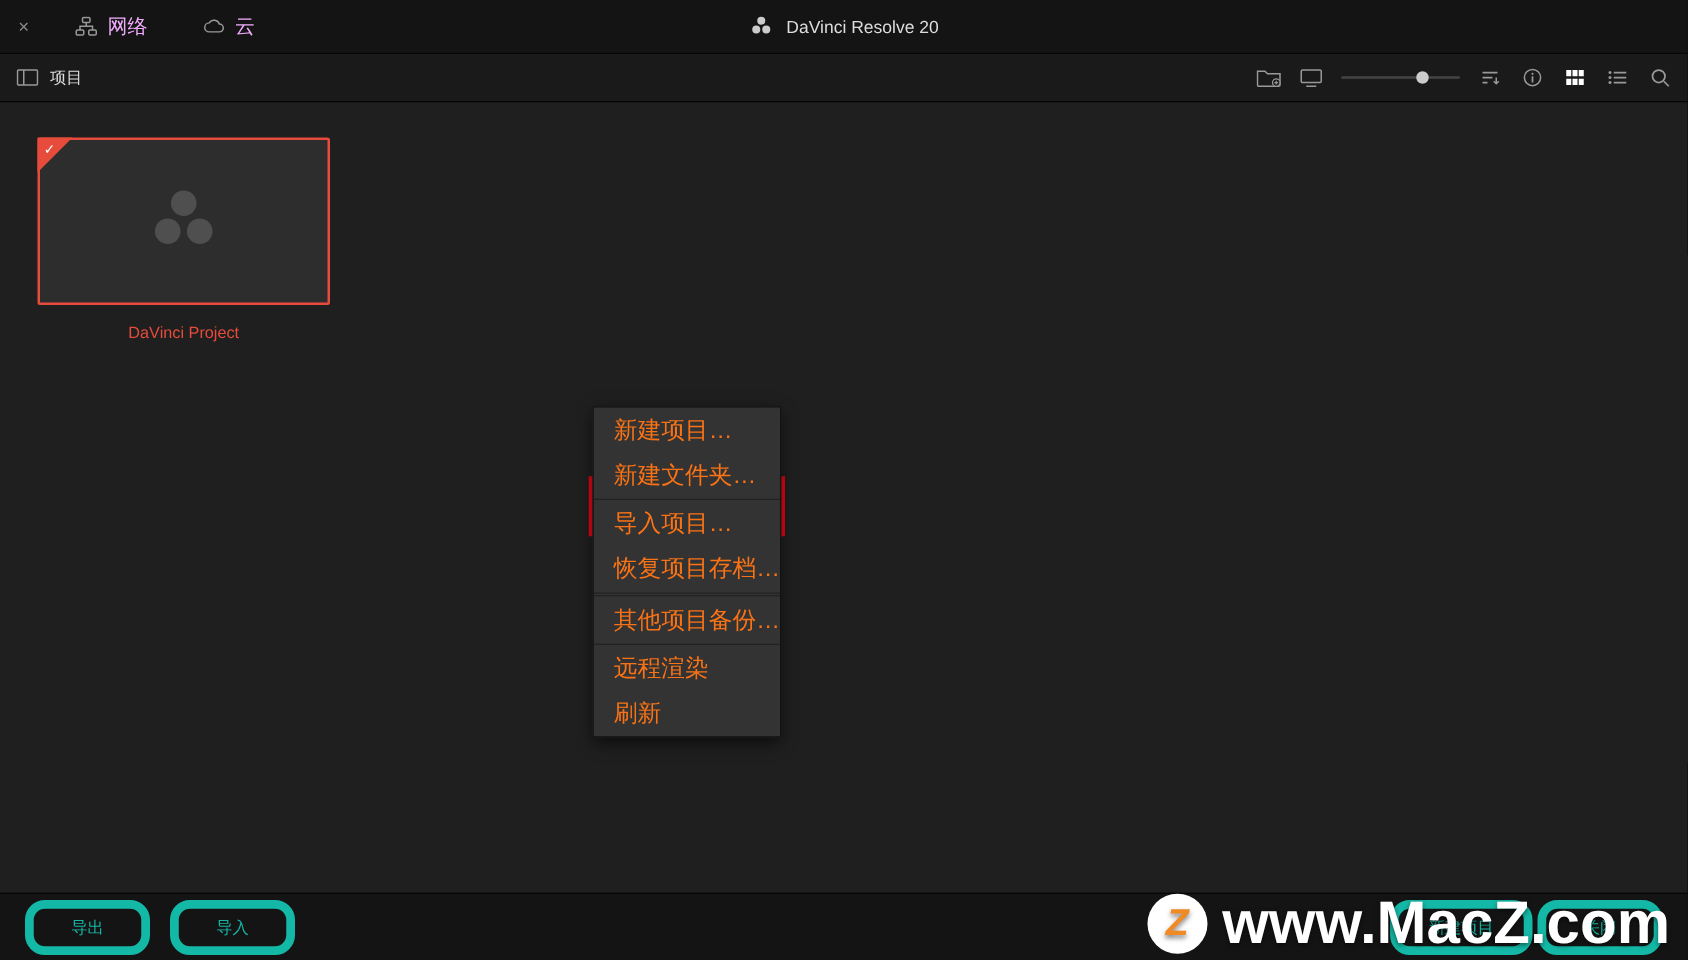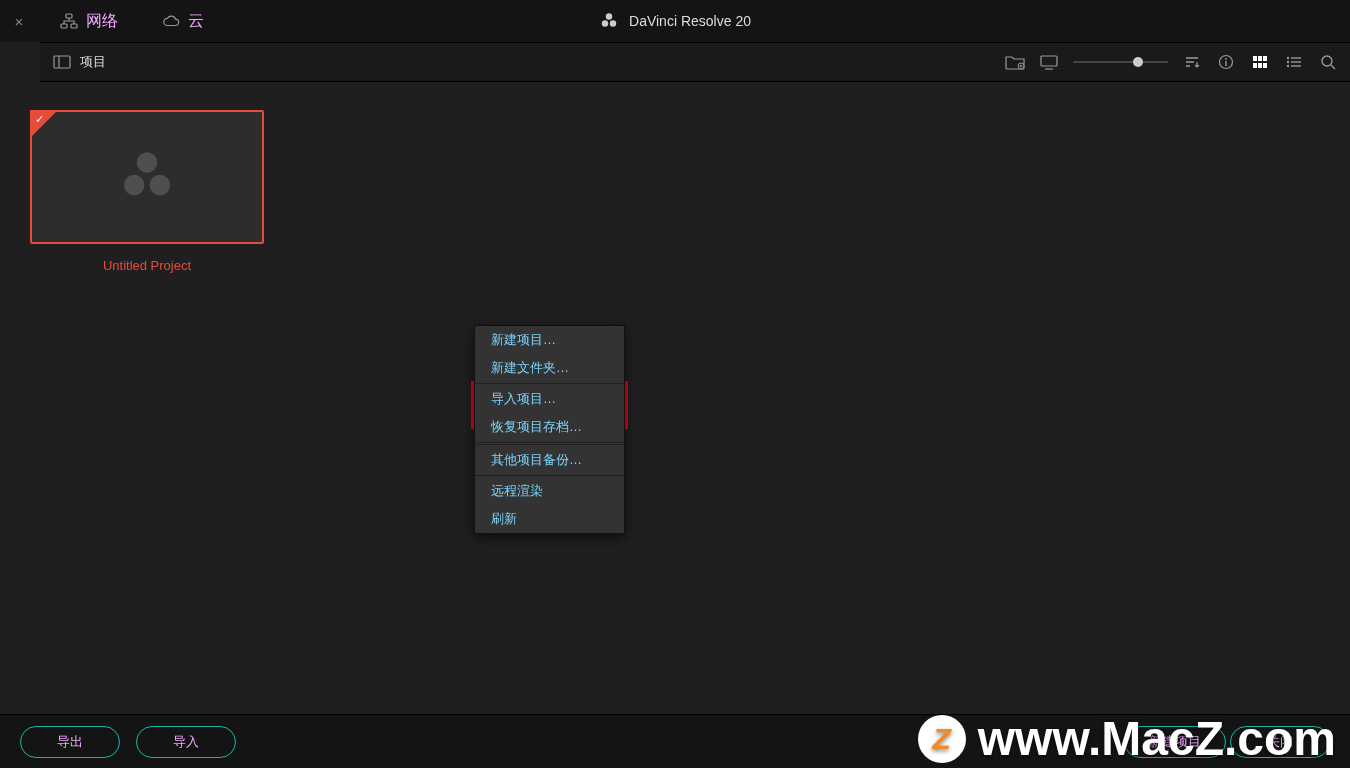--- a/index.html
+++ b/index.html
@@ -9,45 +9,45 @@
   
   .tabbar { height:42px; background:#141414; display:flex; align-items:stretch; position:relative; }
   .close-x { width:38px; display:flex; align-items:center; justify-content:center; color:#888; font-size:15px; }
   .tab { display:flex; align-items:center; gap:8px; padding:0 22px; color:#f0abfc; position:relative; cursor:default; }
   .tab .ico { width:18px; height:18px; display:flex; align-items:center; justify-content:center; }
   .tab.active { color:#fff; }
   .tab.active::after { content:""; position:absolute; left:10px; right:10px; bottom:0; height:2px; background:#E64B3C; }
   .app-title { position:absolute; left:0; right:0; top:0; bottom:0; display:flex; align-items:center; justify-content:center; gap:10px; color:#ddd; font-size:14px; pointer-events:none; }
 
   
-  .subbar { height:40px; background:#1A1A1A; border-top:1px solid #000; border-bottom:1px solid #000; display:flex; align-items:center; padding:0 12px; gap:16px;margin-left:40px; }
+  .subbar { height:40px; background:#1A1A1A; border-top:1px solid #000; border-bottom:1px solid #000; display:flex; align-items:center; padding:0 12px; gap:16px; }
   .sub-left { display:flex; align-items:center; gap:8px; }
   .sub-right { margin-left:auto; display:flex; align-items:center; gap:14px; color:#999; }
   .ico-btn { width:20px; height:20px; display:flex; align-items:center; justify-content:center; color:#999; }
   .slider { width:95px; height:20px; display:flex; align-items:center; position:relative; }
   .slider .track { height:2px; background:#444; width:100%; border-radius:1px; }
   .slider .knob { position:absolute; left:68%; top:50%; width:10px; height:10px; background:#ccc; border-radius:50%; transform:translate(-50%,-50%); }
 
   
   .main { flex:1; background:#1F1F1F; position:relative; padding:28px 0 0 30px; }
   .project-card { width:234px; }
   .thumb { width:234px; height:134px; background:#2D2D2D; border:2px solid #E64B3C; border-radius:2px; position:relative; display:flex; align-items:center; justify-content:center; }
   .thumb .corner { position:absolute; top:-2px; left:-2px; width:0; height:0; border-top:28px solid #E64B3C; border-right:28px solid transparent; }
   .thumb .check { position:absolute; top:1px; left:3px; color:#fff; font-size:11px; }
   .proj-label { text-align:center; color:#E64B3C; font-size:13px; margin-top:14px; }
 
   
-  .ctx-menu { position:absolute; left:474px; top:243px; width:151px; background:#333333; border:1px solid #111; font-size:13px; color:#7dd3fc; z-index:10; box-shadow:0 4px 12px rgba(0,0,0,.6); }
+  .ctx-menu { position:absolute; left:474px; top:243px; width:151px; background:#333333; border:1px solid #111; font-size:19px; color:#f97316; z-index:10; box-shadow:0 4px 12px rgba(0,0,0,.6); }
   .ctx-item { padding:5px 16px; white-space:nowrap; }
   .ctx-sep { height:1px; background:#222; margin:1px 0; }
   .ctx-highlight { position:absolute; border:4px solid #E30613; pointer-events:none; }
 
   
   .footer { height:54px; background:#141414; border-top:1px solid #000; display:flex; align-items:center; padding:0 20px; gap:16px; }
-  .pill { min-width:100px; padding:6px 24px; border:1px solid #14b8a6; border-radius:16px; color:#f0abfc; font-size:13px; background:transparent; }
+  .pill { min-width:100px; padding:6px 24px; border:7px solid #14b8a6; border-radius:16px; color:#14b8a6; font-size:13px; background:transparent; }
   .footer-right { margin-left:auto; display:flex; align-items:center; gap:4px; }
 
   
   .watermark { position:absolute; right:0; bottom:0; display:flex; align-items:center; gap:12px; font-size:48px; font-weight:700; color:#fff; padding:4px 14px 2px 8px; font-family: Arial, sans-serif; text-shadow:0 2px 4px rgba(0,0,0,.5); z-index:50; pointer-events:none; }
   .watermark .z { width:48px; height:48px; border-radius:50%; background:#fff; display:flex; align-items:center; justify-content:center; color:#F08A24; font-size:30px; font-weight:700; font-style:italic; }
 
   svg { display:block; }
 </style>
 </head>
 <body>
@@ -168,21 +168,21 @@
         <div class="corner"></div>
         <span class="check">✓</span>
         <span>
           <svg width="64" height="64" viewBox="0 0 20 20">
               <circle cx="10" cy="5.5" r="3.2" fill="#4f4f4f"></circle>
               <circle cx="6" cy="12.5" r="3.2" fill="#4f4f4f"></circle>
               <circle cx="14" cy="12.5" r="3.2" fill="#4f4f4f"></circle>
             </svg>
         </span>
       </div>
-      <div class="proj-label">Untitled Project</div>
+      <div class="proj-label">DaVinci Project</div>
     </div>
 
     <div class="ctx-menu">
       <div class="ctx-item">新建项目…</div>
       <div class="ctx-item">新建文件夹…</div>
       <div class="ctx-sep"></div>
       <div class="ctx-item">导入项目…</div>
       <div class="ctx-item">恢复项目存档…</div>
       <div class="ctx-sep"></div>
       <div class="ctx-sep"></div>

